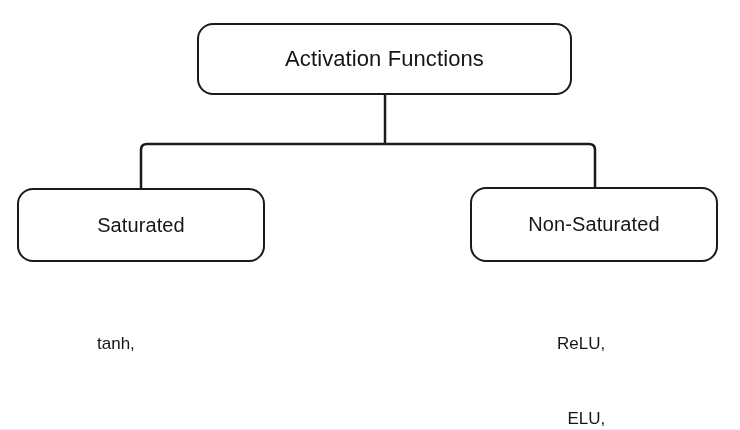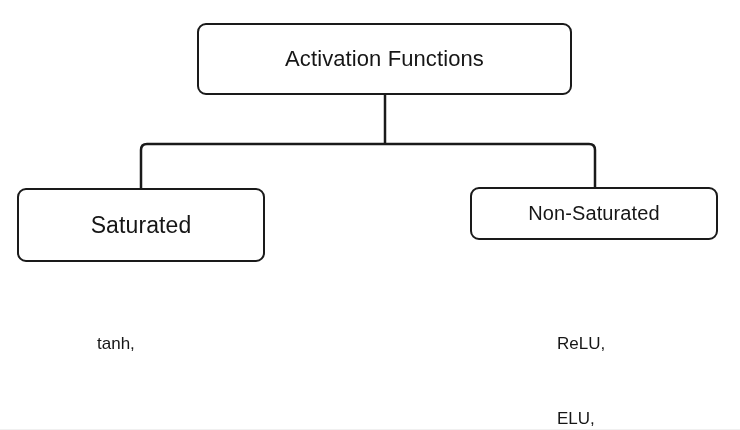--- a/index.html
+++ b/index.html
@@ -27,46 +27,46 @@
     width: 740px;
     height: 1px;
     background: #f0f0f0;
   }
 
   .node {
     position: absolute;
     box-sizing: border-box;
     background: #ffffff;
     border: 2.5px solid #1a1a1a;
-    border-radius: 9px;
+    border-radius: 16px;
     display: flex;
     align-items: center;
     justify-content: center;
     color: #161616;
     letter-spacing: 0.1px;
   }
   #node-root {
     left: 197px;
     top: 23px;
     width: 375px;
     height: 72px;
     font-size: 22px;
   }
   #node-saturated {
     left: 17px;
     top: 188px;
     width: 248px;
     height: 74px;
-    font-size: 23px;
+    font-size: 20px;
   }
   #node-non-saturated {
     left: 470px;
     top: 187px;
     width: 248px;
-    height: 53px;
+    height: 75px;
     font-size: 20px;
     text-align: right;
   }
 
   #connector-layer {
     position: absolute;
     left: 0;
     top: 0;
     width: 740px;
     height: 430px;
@@ -83,20 +83,21 @@
   #examples-saturated {
     left: 97px;
     top: 281px;
   }
   #examples-non-saturated {
     left: 557px;
     top: 281px;
   }
   .example-item {
     display: block;
+    text-align: right;
   }
 </style>
 </head>
 <body>
 
 <div id="canvas">
 
   <svg id="connector-layer" viewBox="0 0 740 430" width="740" height="430" xmlns="http://www.w3.org/2000/svg">
 
     <path d="M 385,95 L 385,144" fill="none" stroke="#1a1a1a" stroke-width="2.5" stroke-linecap="butt"></path>

